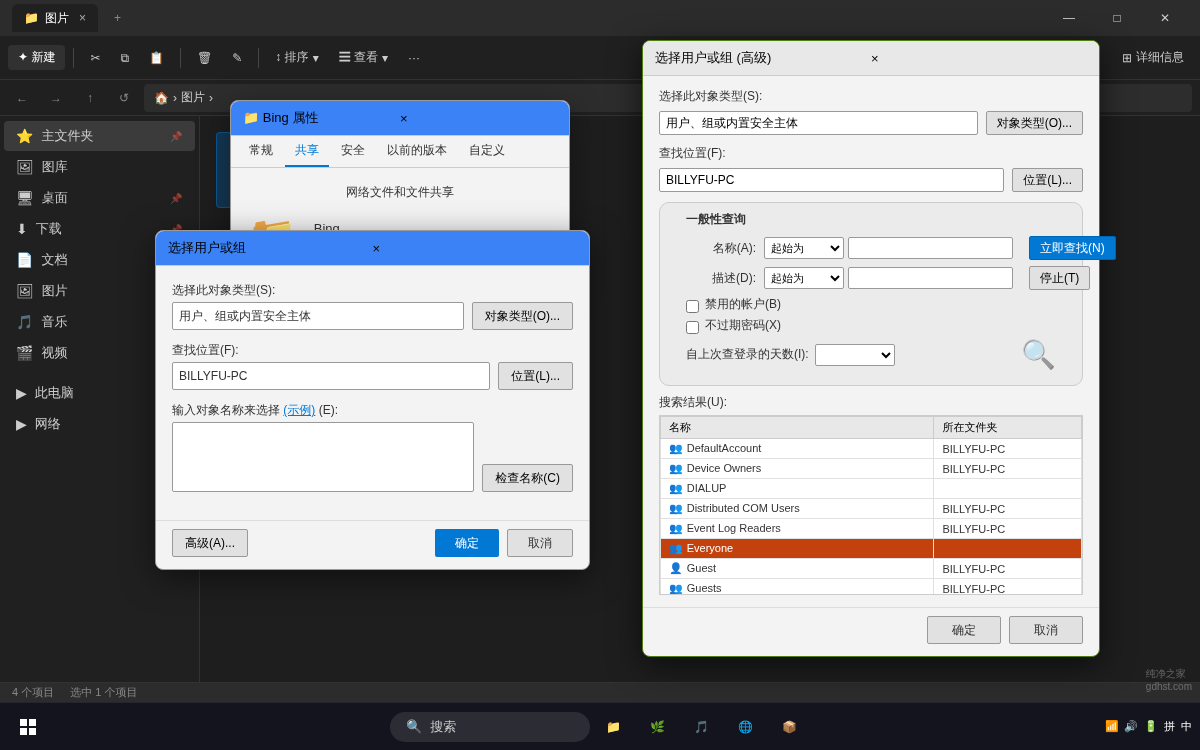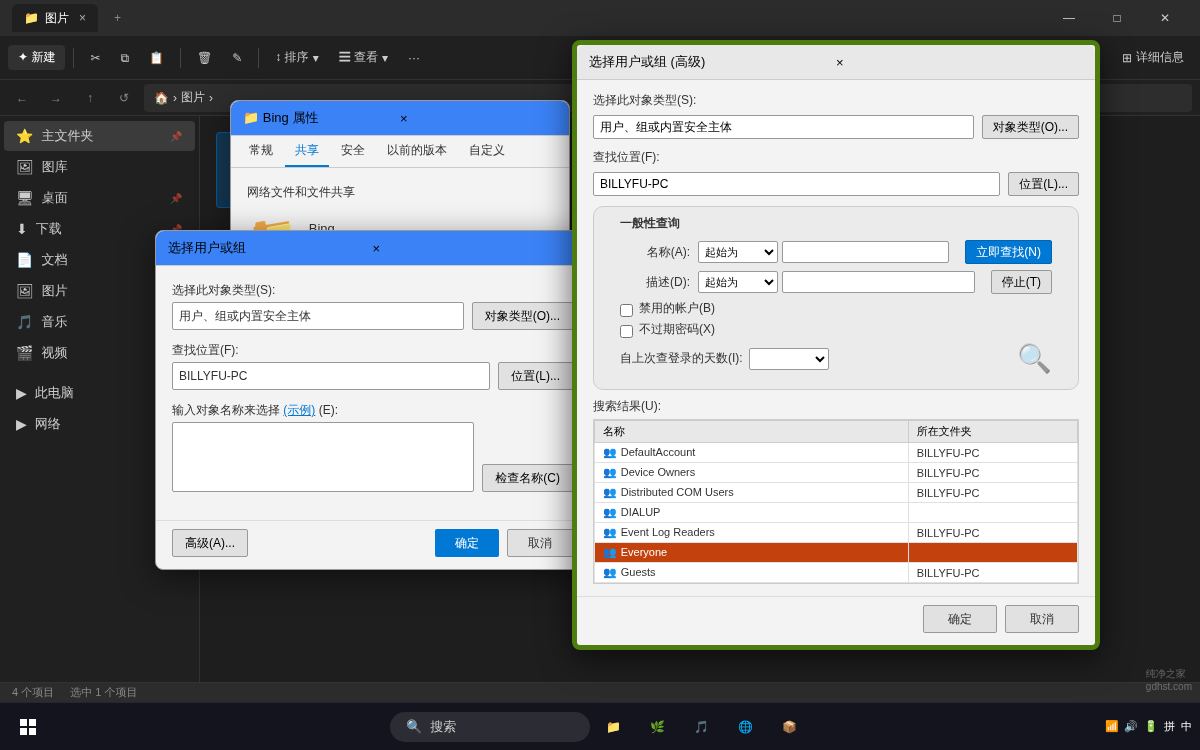--- a/index.html
+++ b/index.html
@@ -220,21 +220,21 @@
       border-bottom: 1px solid #ccc;
     }
     .dialog-tab {
       padding: 6px 10px;
       font-size: 12px;
       color: #333;
       cursor: pointer;
       border-bottom: 2px solid transparent;
     }
     .dialog-tab.active { border-bottom: 2px solid #0078d4; color: #0078d4; }
-    .dialog-body { padding: 16px; }
+    .dialog-body { padding: 16px; text-align: center; }
     .dialog-section-title { font-size: 12px; color: #333; margin-bottom: 12px; font-weight: 500; }
     .sharing-icon-row { display: flex; align-items: center; gap: 12px; margin-bottom: 12px; }
     .folder-icon-dialog { font-size: 40px; }
 
     
     .select-user-dialog {
       position: absolute;
       top: 230px;
       left: 155px;
       width: 435px;
@@ -298,23 +298,23 @@
       background: #e1e1e1; color: #333;
       border: 1px solid #999; border-radius: 2px;
       font-size: 12px; cursor: pointer;
     }
 
     
     .adv-select-dialog {
       position: absolute;
       top: 40px;
       right: 100px;
-      width: 528px;
+      width: 458px;
       background: #f3f3f3;
-      border: 5px solid #4d7c0f;
+      border: 1px solid #4d7c0f;
       border-radius: 8px;
       box-shadow: 0 8px 32px rgba(0,0,0,0.6);
       z-index: 400;
     }
     .adv-dialog-title {
       background: #e8e8e8;
       border-radius: 8px 8px 0 0;
       padding: 8px 12px;
       display: flex; align-items: center;
       border-bottom: 1px solid #ccc;
@@ -712,36 +712,40 @@
             <tbody id="results-tbody">
             <tr>
       <td><span class="adv-table-icon">👥</span>DefaultAccount</td>
       <td>BILLYFU-PC</td>
     </tr>
                 <tr>
       <td><span class="adv-table-icon">👥</span>Device Owners</td>
       <td>BILLYFU-PC</td>
     </tr>
                 <tr>
+      <td><span class="adv-table-icon">👥</span>DIALUP</td>
+      <td></td>
+    </tr>
+                <tr>
       <td><span class="adv-table-icon">👥</span>Distributed COM Users</td>
       <td>BILLYFU-PC</td>
-    </tr>
-                <tr>
-      <td><span class="adv-table-icon">👥</span>DIALUP</td>
-      <td></td>
     </tr>
                 <tr>
       <td><span class="adv-table-icon">👥</span>Event Log Readers</td>
       <td>BILLYFU-PC</td>
     </tr>
                 <tr class="selected">
       <td><span class="adv-table-icon">👥</span>Everyone</td>
       <td></td>
     </tr>
                 <tr>
+      <td><span class="adv-table-icon">👤</span>Guest</td>
+      <td>BILLYFU-PC</td>
+    </tr>
+                <tr>
       <td><span class="adv-table-icon">👥</span>Guests</td>
       <td>BILLYFU-PC</td>
     </tr>
               </tbody>
           </table>
         </div>
       </div>
     </div>
     <div class="adv-footer">
       <button class="adv-footer-btn adv-ok">确定</button>

